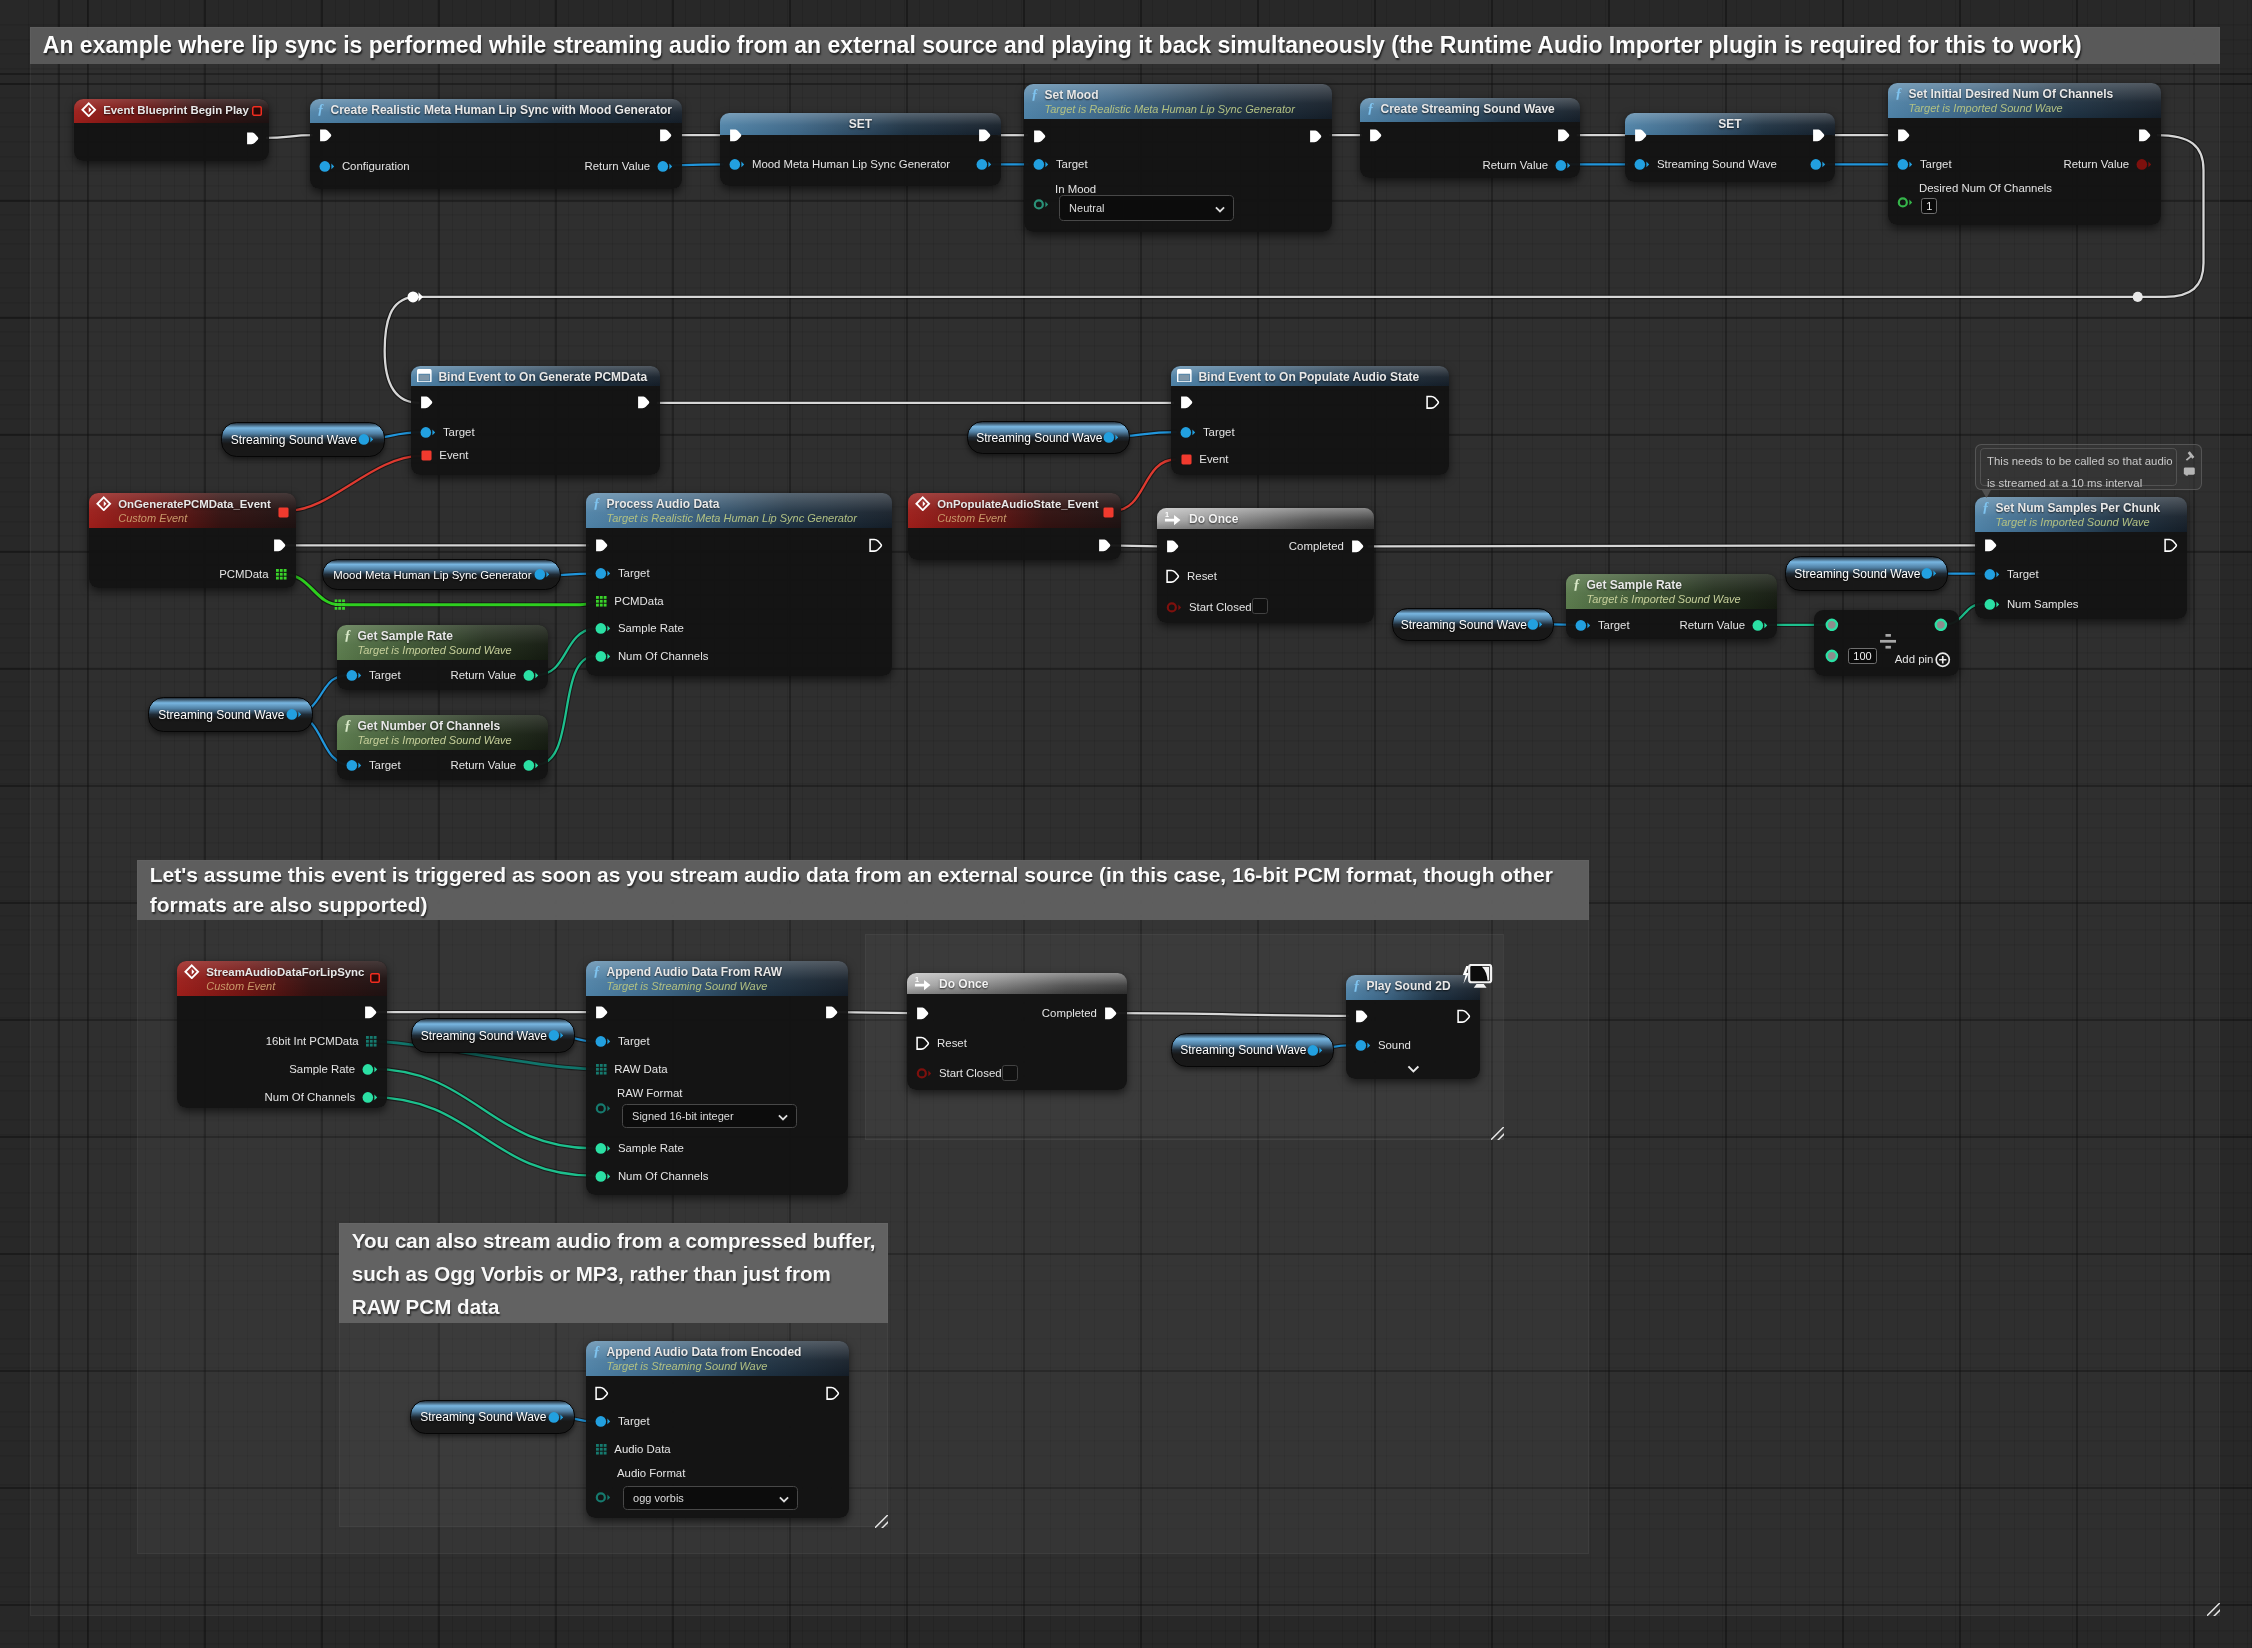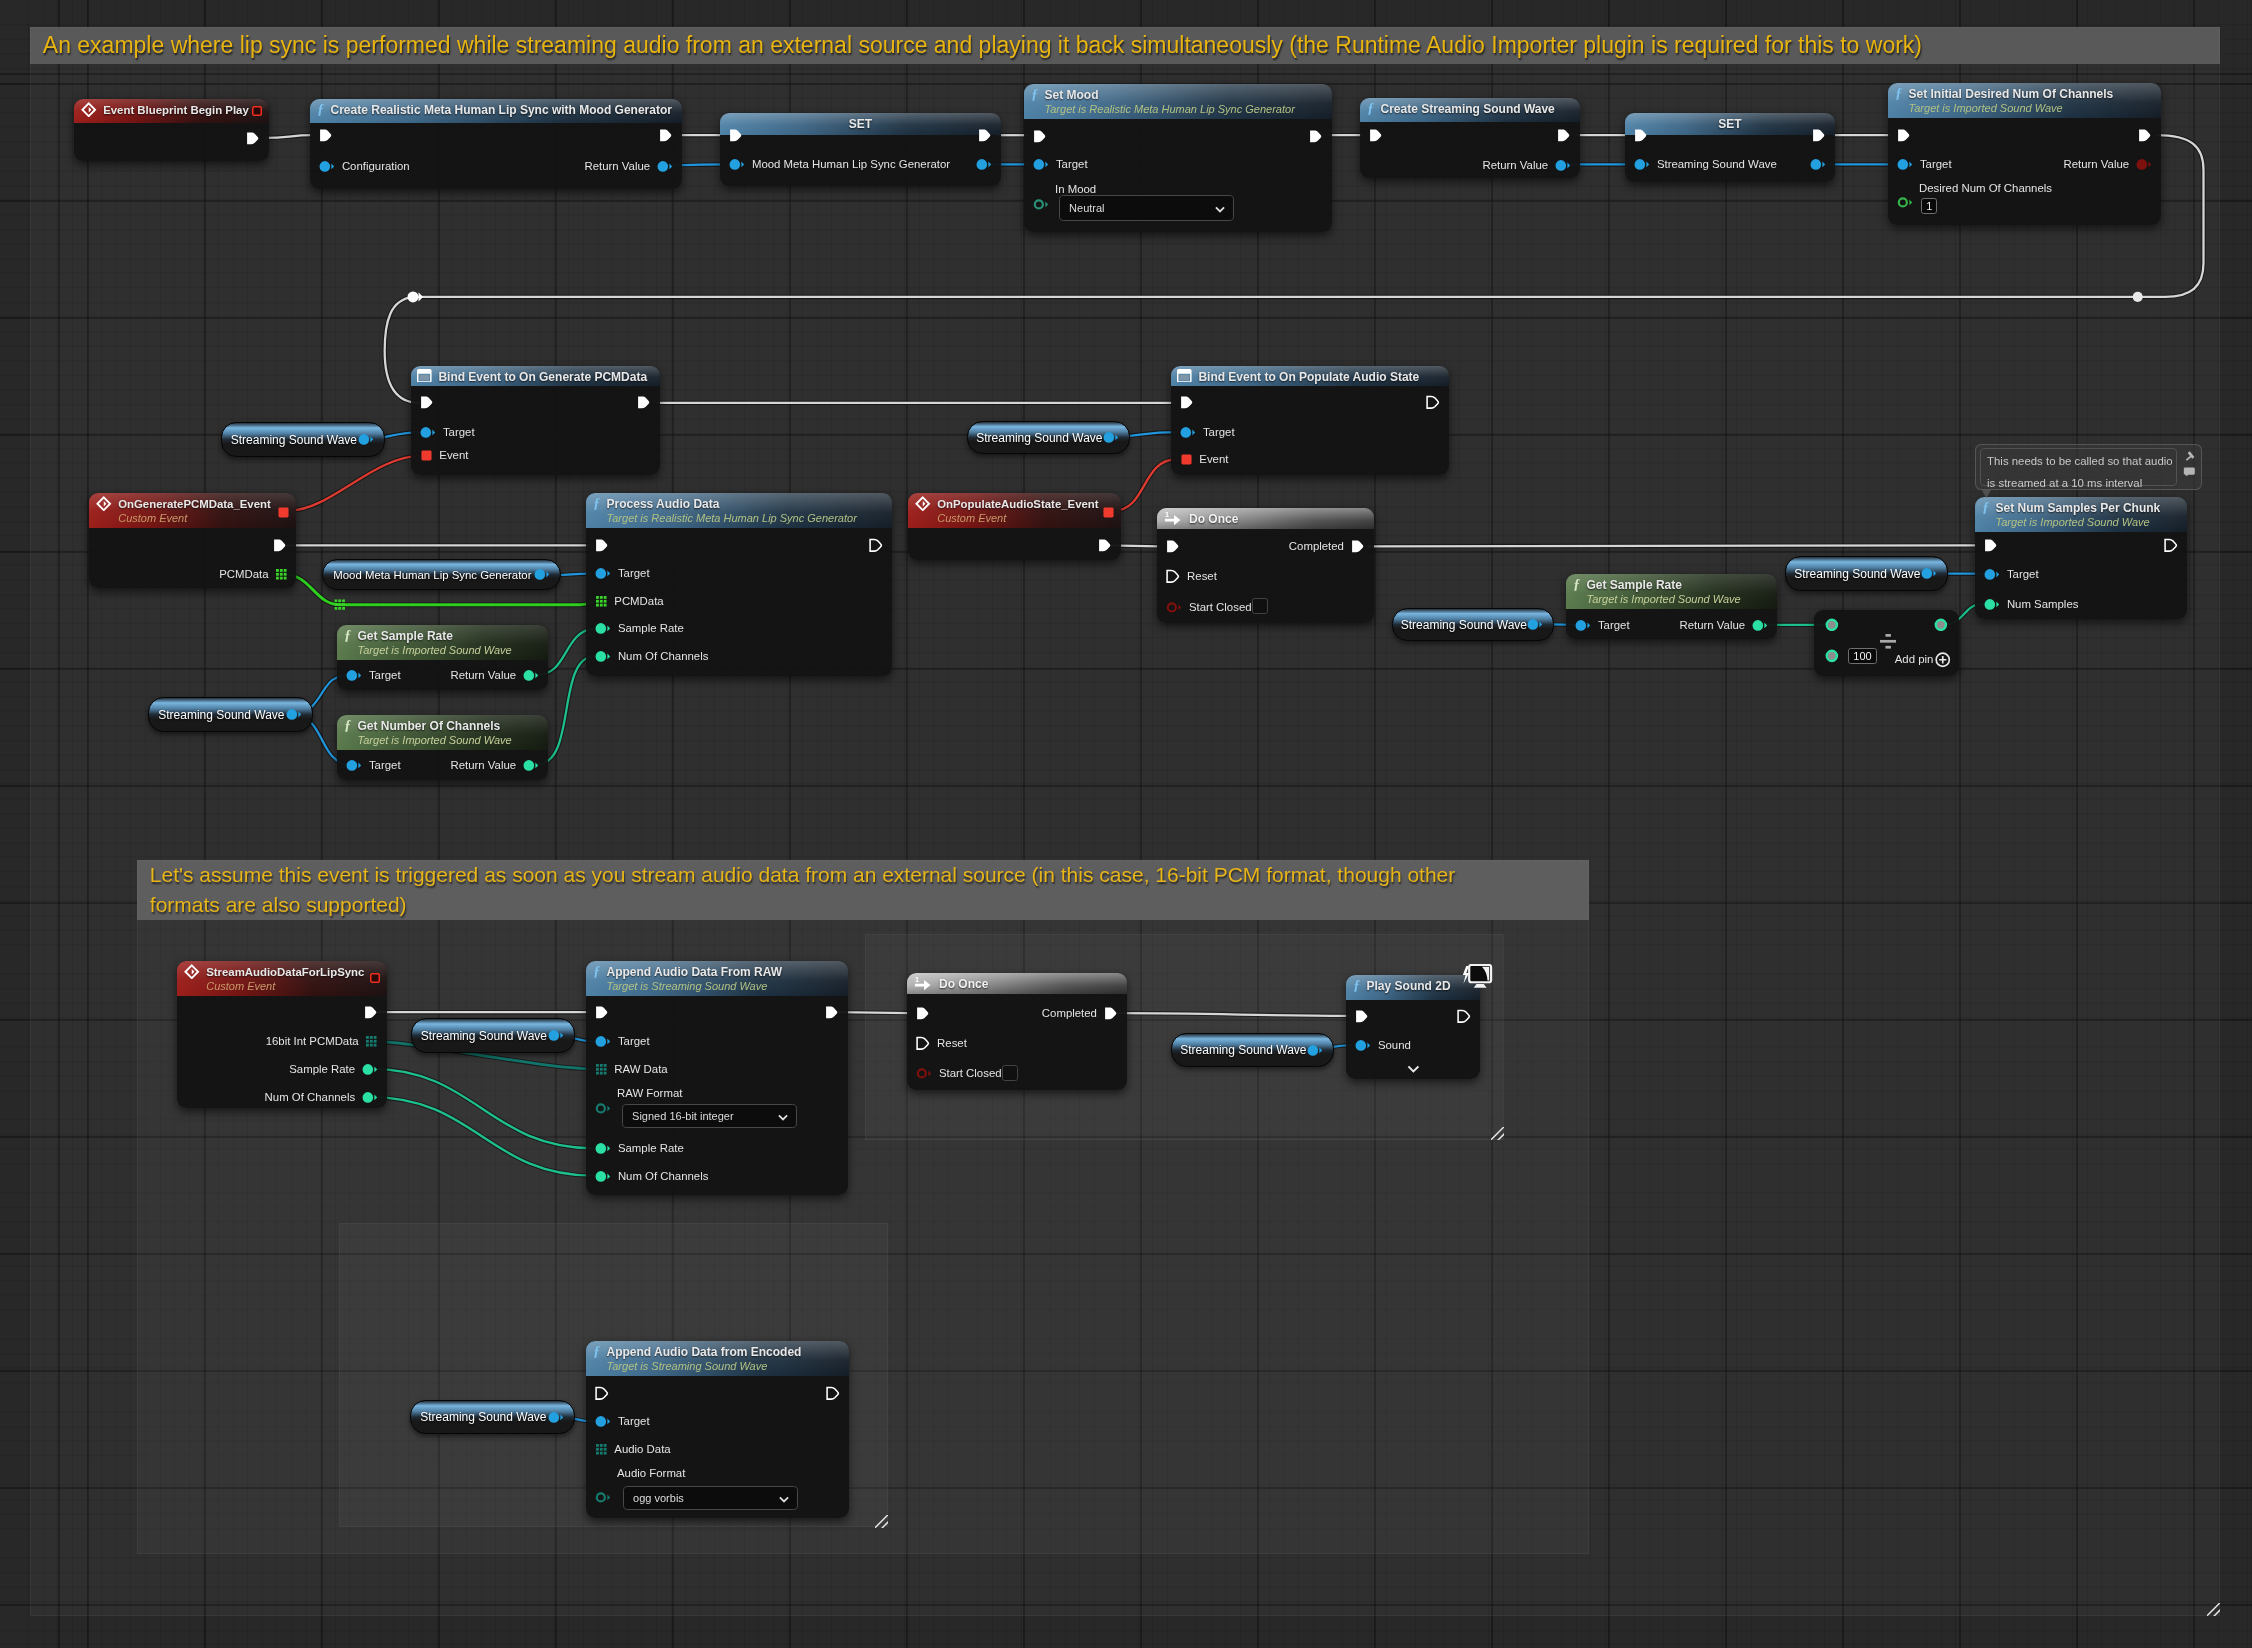--- a/index.html
+++ b/index.html
@@ -5,21 +5,21 @@
 #c{position:relative;width:2252px;height:1648px;overflow:hidden;
  font-family:"Liberation Sans",sans-serif;
  background:
   repeating-linear-gradient(to right, rgba(0,0,0,.33) 0 1.8px, transparent 1.8px 117px),
   repeating-linear-gradient(to bottom, rgba(0,0,0,.33) 0 1.8px, transparent 1.8px 117px),
   repeating-linear-gradient(to right, rgba(0,0,0,.115) 0 0.9px, transparent 0.9px 14.6px),
   repeating-linear-gradient(to bottom, rgba(0,0,0,.115) 0 0.9px, transparent 0.9px 14.6px),
   #282828;
  background-position:87px 83px,87px 83px,-0.9px -4.6px,-0.9px -4.6px,0 0;}
 .comment{position:absolute;background:rgba(205,205,205,.045);border:0.9px solid rgba(140,140,140,.09);}
-.cbar{position:absolute;left:0;right:0;top:0;background:rgba(88,88,88,.93);color:#eab308;font-weight:normal;
+.cbar{position:absolute;left:0;right:0;top:0;background:rgba(88,88,88,.93);color:#ffffff;font-weight:bold;
  display:flex;align-items:center;padding-left:12.8px;white-space:nowrap;overflow:hidden;text-shadow:0.9px 1.8px 1.8px rgba(0,0,0,.75);}
 .node{position:absolute;background:rgba(19,19,19,.96);border-radius:9.1px;
  box-shadow:0 3.7px 8.2px rgba(0,0,0,.55);}
 .hdr{position:absolute;left:0;right:0;top:0;border-radius:9.1px 9.1px 0 0;display:flex;align-items:flex-start;
  padding:2.7px 7.3px 0 7.3px;gap:6.4px;color:#eee;}
 .hdr .tt{font-weight:bold;font-size:12px;line-height:16.4px;color:#e8e8e8;text-shadow:0 0.9px 1.8px rgba(0,0,0,.7);white-space:nowrap;}
 .hdr .st{font-style:italic;font-size:11px;line-height:12.8px;white-space:nowrap;}
 .fic{font-family:"Liberation Serif",serif;font-style:italic;font-weight:bold;font-size:13.7px;line-height:16.4px;}
 .hb{background:linear-gradient(180deg,rgba(255,255,255,.26),rgba(255,255,255,.05) 55%,rgba(255,255,255,0)),
  linear-gradient(90deg,#4d81a6 0%,#3c6585 28%,#1d3142 66%,#141d27 100%);}
@@ -51,20 +51,21 @@
 .rh{position:absolute;z-index:3;}
 </style></head><body>
 <div id="c">
 
 <div class="comment cmt" style="left:30px;top:27.4px;width:2190px;height:1589px"></div>
 <div class="cbar" style="left:30px;top:27.4px;width:2190px;height:37px;font-size:23px">An example where lip sync is performed while streaming audio from an external source and playing it back simultaneously (the Runtime Audio Importer plugin is required for this to work)</div>
 <div class="comment cmt" style="left:137px;top:860px;width:1452px;height:694px"></div>
 <div class="cbar" style="left:137px;top:860px;width:1452px;height:60px;font-size:21px;line-height:30px;display:block;padding-top:0px">Let's assume this event is triggered as soon as you stream audio data from an external source (in this case, 16-bit PCM format, though other<br>formats are also supported)</div>
 <div class="comment cmt" style="left:865px;top:934px;width:639px;height:206px"></div>
 <div class="comment cmt" style="left:339px;top:1223px;width:549px;height:304px"></div>
+<div class="cbar" style="left:339px;top:1223px;width:549px;height:100px;font-size:20.6px;line-height:33px;display:block;padding-top:0.9px">You can also stream audio from a compressed buffer,<br>such as Ogg Vorbis or MP3, rather than just from<br>RAW PCM data</div>
 <svg class="wires" width="2252" height="1648" viewBox="0 0 2465 1804">
       <path d="M291 151 C315 151 318 148 342 148" fill="none" stroke="rgba(0,0,0,.45)" stroke-width="4.9"></path>
       <path d="M291 151 C315 151 318 148 342 148" fill="none" stroke="#d6d6d6" stroke-width="2.5"></path>
       <path d="M745 148 L791 148" fill="none" stroke="rgba(0,0,0,.45)" stroke-width="4.9"></path>
       <path d="M745 148 L791 148" fill="none" stroke="#d6d6d6" stroke-width="2.5"></path>
       <path d="M1092 148 L1125 148" fill="none" stroke="rgba(0,0,0,.45)" stroke-width="4.9"></path>
       <path d="M1092 148 L1125 148" fill="none" stroke="#d6d6d6" stroke-width="2.5"></path>
       <path d="M1455 148 L1491 148" fill="none" stroke="rgba(0,0,0,.45)" stroke-width="4.9"></path>
       <path d="M1455 148 L1491 148" fill="none" stroke="#d6d6d6" stroke-width="2.5"></path>
       <path d="M1726 148 L1781 148" fill="none" stroke="rgba(0,0,0,.45)" stroke-width="4.9"></path>

